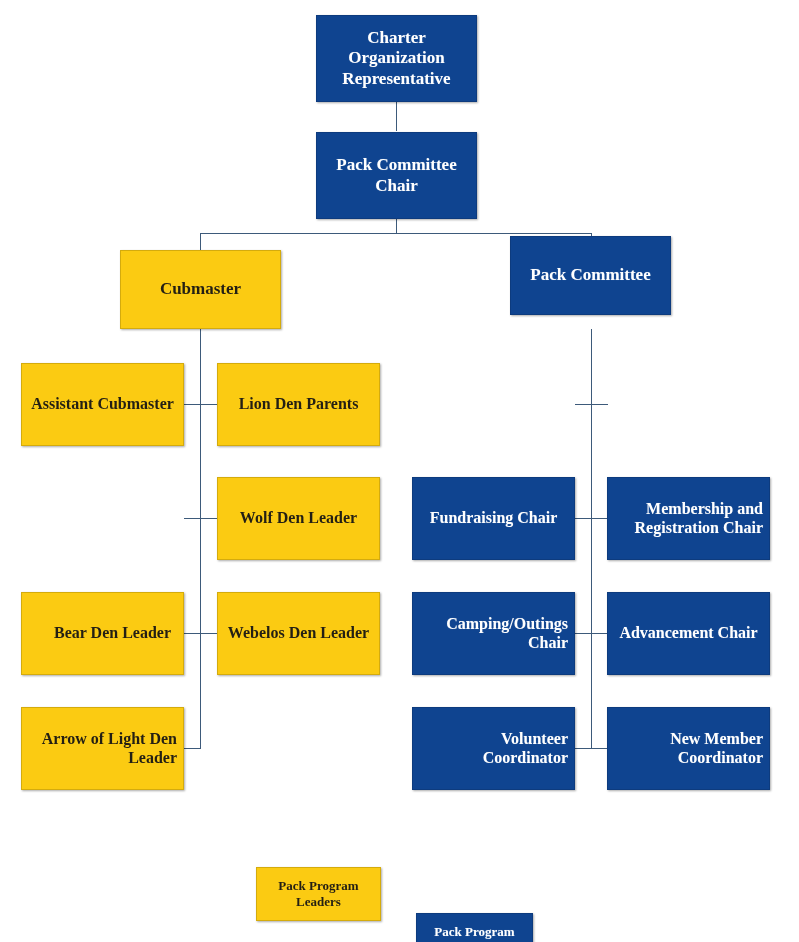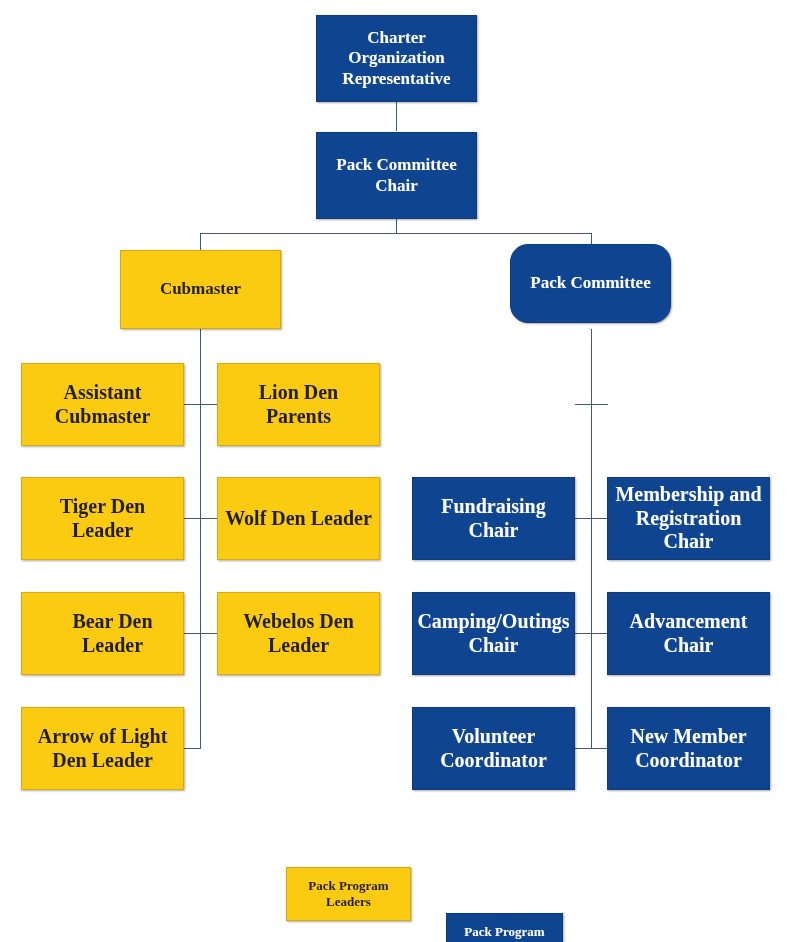--- a/index.html
+++ b/index.html
@@ -54,24 +54,23 @@
     box-sizing: border-box;
     display: flex;
     align-items: center;
     justify-content: center;
     text-align: center;
     font-weight: bold;
     font-size: 13px;
     line-height: 1.25;
     z-index: 3;
     box-shadow: 1px 1px 2px rgba(0,0,0,0.33);
-    margin-left: 30px;
   }
   .fs-17 { font-size: 17px; }
-  .fs-16 { font-size: 20px; }
+  .fs-16 { font-size: 16px; text-align: right; }
 </style>
 </head>
 <body>
 
 <div id="chart-canvas">
 
   <div class="connector v" style="left:396px; top:101px; height:30px;"></div>
 
   <div class="connector v" style="left:396px; top:218px; height:16px;"></div>
   <div class="connector h" style="left:200px; top:233px; width:391px;"></div>
@@ -104,34 +103,31 @@
   </div>
 
   <div class="node node-blue fs-17" style="left:316px; top:132px; width:161px; height:87px;">
     <span>Pack Committee Chair</span>
   </div>
 
   <div class="node node-yellow fs-17" style="left:120px; top:250px; width:161px; height:79px;">
     <span>Cubmaster</span>
   </div>
 
-  <div class="node node-blue fs-17" style="left:510px; top:244px; width:161px; height:79px;border-radius:18px;">
+  <div class="node node-blue fs-17" style="left:510px; top:236px; width:161px; height:79px;">
     <span>Pack Committee</span>
   </div>
 
   <div class="node node-yellow fs-16" style="left:21px; top:363px; width:163px; height:83px;">
     <span>Assistant Cubmaster</span>
   </div>
   <div class="node node-yellow fs-16" style="left:217px; top:363px; width:163px; height:83px;">
     <span>Lion Den Parents</span>
   </div>
 
-  <div class="node node-yellow fs-16" style="left:21px; top:477px; width:163px; height:83px;">
-    <span>Tiger Den Leader</span>
-  </div>
   <div class="node node-yellow fs-16" style="left:217px; top:477px; width:163px; height:83px;">
     <span>Wolf Den Leader</span>
   </div>
 
   <div class="node node-yellow fs-16" style="left:21px; top:592px; width:163px; height:83px;padding-left:26px;">
     <span>Bear Den Leader</span>
   </div>
   <div class="node node-yellow fs-16" style="left:217px; top:592px; width:163px; height:83px;">
     <span>Webelos Den Leader</span>
   </div>

